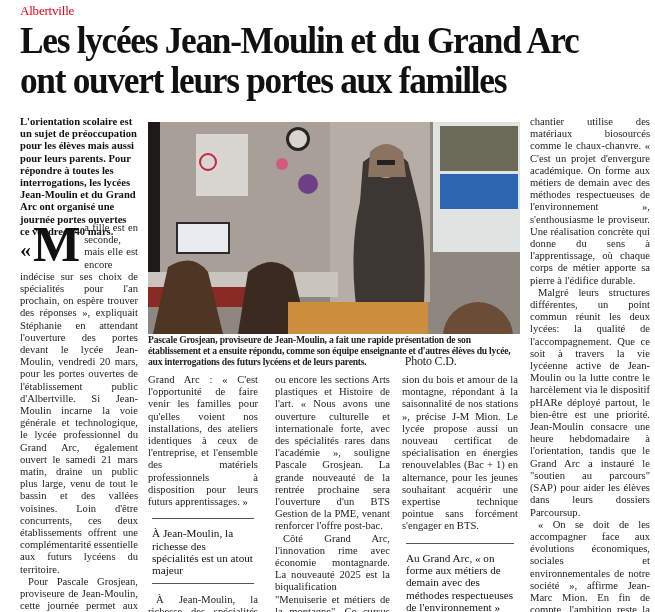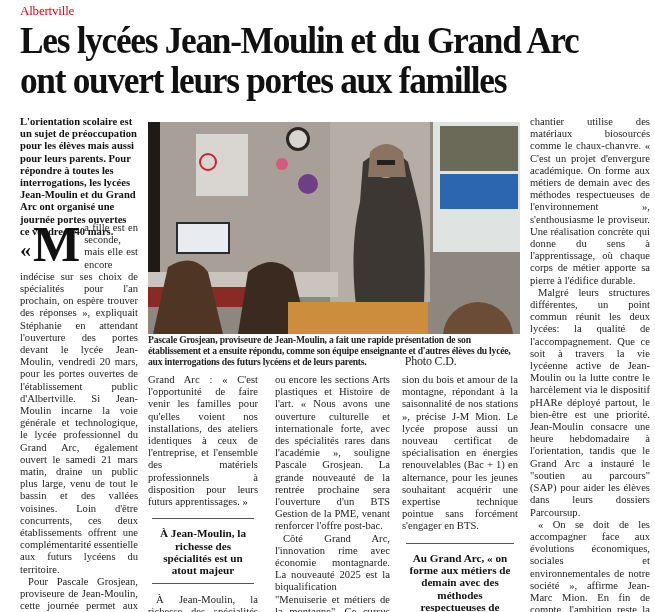--- a/index.html
+++ b/index.html
@@ -22,21 +22,21 @@
 
   .photo { position: absolute; left: 148px; top: 122px; width: 372px; height: 212px; overflow: hidden; background: #7b736c; }
   .caption { position: absolute; left: 148px; top: 334px; width: 372px; font-family: "Liberation Serif", serif; font-weight: bold; font-size: 9.6px; line-height: 11px; color: #222; letter-spacing: -0.2px; }
   .caption .credit { font-weight: normal; font-size: 12px; padding-left: 36px; }
 
   .col2 { left: 148px; top: 374px; width: 110px; }
   .col3 { left: 275px; top: 374px; width: 115px; }
   .col4 { left: 402px; top: 374px; width: 116px; }
   .col5 { left: 530px; top: 116px; width: 120px; }
 
-  .subhead { font-family: "Liberation Serif", serif; font-weight: bold; font-size: 11.2px; line-height: 12.4px; text-align: center; border-top: 1px solid #555; border-bottom: 1px solid #555; padding: 8px 0 6px; margin: 10px 4px 10px; color: #111; }
+  .subhead { font-family: "Liberation Serif", serif; font-weight: normal; font-size: 11.2px; line-height: 12.4px; text-align: left; border-top: 1px solid #555; border-bottom: 1px solid #555; padding: 8px 0 6px; margin: 10px 4px 10px; color: #111; }
 </style>
 </head>
 <body>
 
 <div class="kicker">Albertville</div>
 
 <div class="headline">
   <div>Les lycées Jean-Moulin et du Grand Arc</div>
   <div>ont ouvert leurs portes aux familles</div>
 </div>

